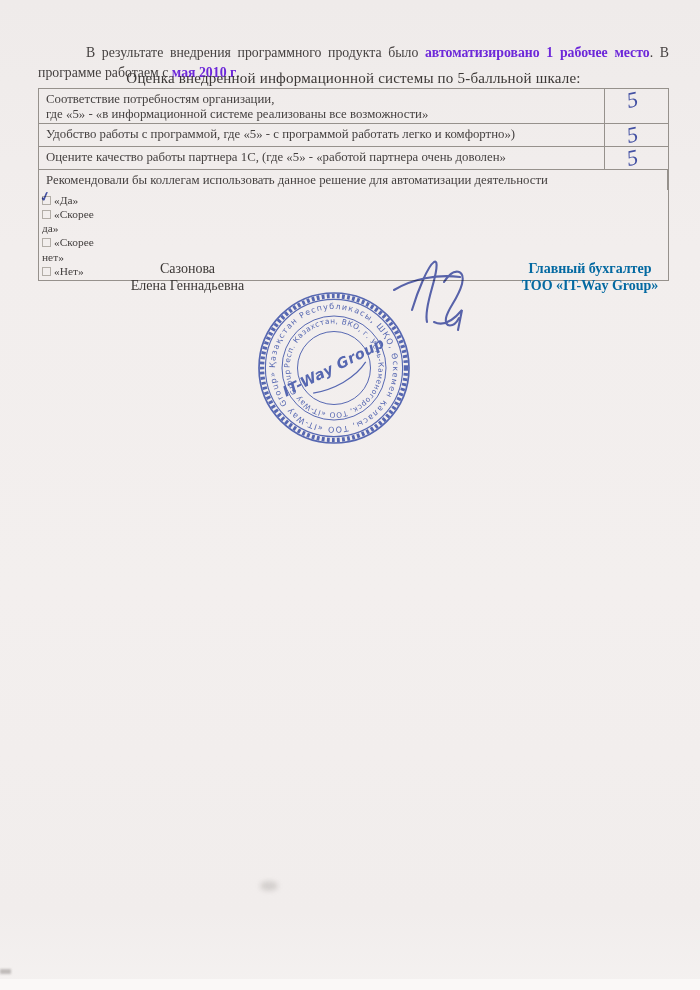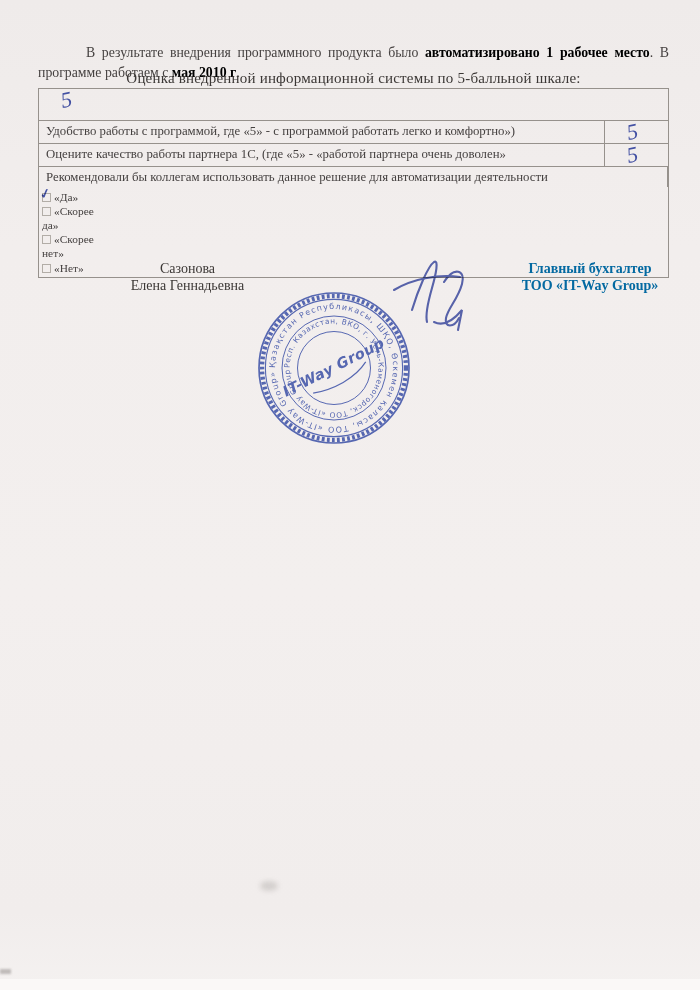--- a/index.html
+++ b/index.html
@@ -6,21 +6,21 @@
   body{
     width:700px;height:990px;position:relative;overflow:hidden;
     background:linear-gradient(180deg,#efebea 0%,#f2eeed 25%,#f3efee 60%,#f1edec 92%,#f4f1f0 100%);
     font-family:"Liberation Serif", serif;
     color:#454140;
   }
   .intro{
     position:absolute;left:38px;top:29px;width:631px;
     font-size:13.8px;line-height:20px;text-indent:48px;text-align:justify;
   }
-  .intro b{color:#000000;}
+  .intro b{color:#6d28d9;}
   .doc-title{
     position:absolute;left:38px;top:70px;width:631px;text-align:center;
     font-weight:normal;font-size:15px;color:#3b3735;letter-spacing:.2px;
   }
   .tbl{
     position:absolute;left:38px;top:88px;width:629px;
     border:1px solid #96918c;background:transparent;
   }
   .trow{display:flex;border-bottom:1px solid #96918c;}
   .trow:last-child{border-bottom:none;}
@@ -79,20 +79,24 @@
 
 <div>
 
   <p class="intro"><span>В результате внедрения программного продукта было </span><b>автоматизировано 1 рабочее место</b><span>. В программе работаем с </span><b>мая 2010 г</b><span>.</span></p>
 
   <div class="doc-title">Оценка внедренной информационной системы по 5-балльной шкале:</div>
 
   <div class="tbl">
 
     <div class="trow r1">
+      <div class="qcell">
+        <div>Соответствие потребностям организации,</div>
+        <div>где «5» - «в информационной системе реализованы все возможности»</div>
+      </div>
       <div class="scell">
         <span class="score">5</span>
       </div>
     </div>
 
     <div class="trow r2">
       <div class="qcell">
         <div>Удобство работы с программой, где «5» - с программой работать легко и комфортно»)</div>
       </div>
       <div class="scell">

